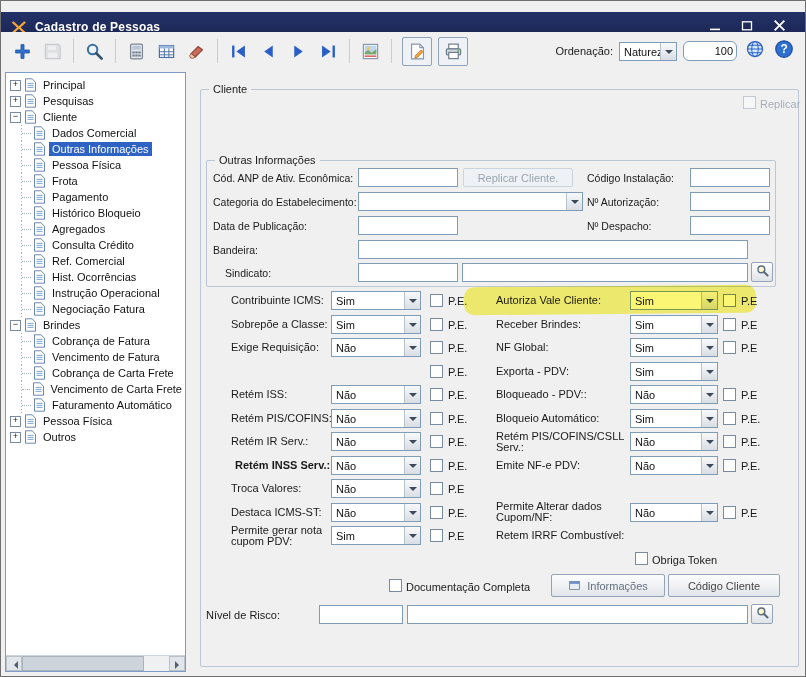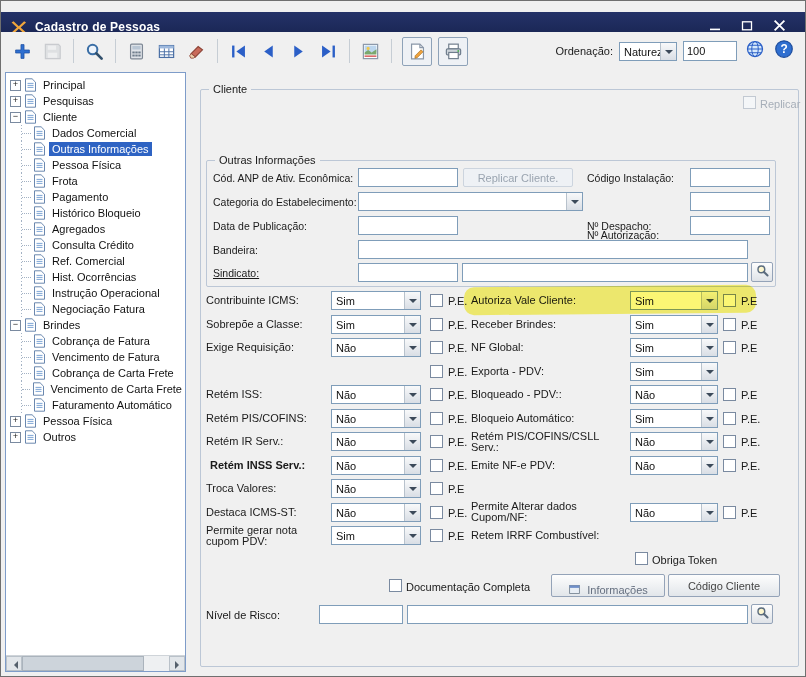--- a/index.html
+++ b/index.html
@@ -71,21 +71,21 @@
   .sarrow { position:absolute; top:0; width:16px; height:15px; background:#e2e6ea; border:1px solid #b9c1c9; }
   .sarrow::after { content:""; position:absolute; top:4px; border:4px solid transparent; }
   .sarrow.left { left:0; } .sarrow.left::after { left:3px; border-right-color:#55606c; }
   .sarrow.right { right:0; } .sarrow.right::after { left:5px; border-left-color:#55606c; }
   .sthumb { position:absolute; left:16px; top:0; width:122px; height:15px; background:#cdd4db; border:1px solid #aab3bc; }
 
   
   .perows { position:absolute; left:205px; top:288px; width:575px; }
   .prow { position:relative; height:23.5px; }
   .plabel { position:absolute; top:0; height:100%; display:flex; align-items:center;
-            font-size:11px; line-height:11px; color:#1a1a1a; }
+            font-size:11px; line-height:11px; color:#1a1a1a;margin-left:25px; }
   .pe { position:absolute; top:6px; font-size:11px; color:#1a1a1a; white-space:nowrap; }
   .hl { position:absolute; background:rgba(248,238,2,.55); mix-blend-mode:multiply;
         border-radius:10px; transform:rotate(-.5deg); pointer-events:none; z-index:5; }
 </style>
 </head>
 <body>
 
 <div class="window">
 
   <div class="titlebar">
@@ -236,21 +236,21 @@
             </svg>
           </span>
         </div>
       </div>
     <div class="ordgroup">
       <span class="olabel">Ordenação:</span>
       <div class="combo" style="position:relative;width:58px;">
         <span class="val">Natureza</span>
         <span class="btn"></span>
       </div>
-      <div class="input" style="position:relative;width:54px;height:20px;text-align:left;line-height:18px;">100</div>
+      <div class="input" style="position:relative;width:54px;height:20px;text-align:right;line-height:18px;border-radius:6px;">100</div>
       <span class="smallicon">
           <span><svg viewBox="0 0 16 16">
               <circle cx="8" cy="8" r="6" fill="#d6e9fb" stroke="#2b5fc7"></circle>
               <ellipse cx="8" cy="8" rx="2.6" ry="6" fill="none" stroke="#2b5fc7" stroke-width=".8"></ellipse>
               <path d="M2 8h12M2.8 5h10.4M2.8 11h10.4" stroke="#2b5fc7" stroke-width=".8"></path>
             </svg></span>
         </span>
       <span class="smallicon">
           <span><svg viewBox="0 0 16 16">
               <circle cx="8" cy="8" r="6.6" fill="#2f6fd0" stroke="#1d4d9e"></circle>
@@ -515,32 +515,32 @@
   <div class="pbtn ghost" style="left:462px;top:167px;width:110px;height:19px;">
       <span>Replicar Cliente.</span>
     </div>
   <span class="lbl glabel" style="left:586px;top:171px;">Código Instalação:</span>
   <div class="input" style="left:689px;top:167px;width:80px;"></div>
 
   <span class="lbl glabel" style="left:212px;top:195px;">Categoria do Estabelecimento:</span>
   <div class="combo" style="left:357px;top:191px;width:225px;">
       <span class="btn"></span>
     </div>
-  <span class="lbl glabel" style="left:586px;top:195px;margin-top:33px;">Nº Autorização:</span>
+  <span class="lbl glabel" style="left:586px;top:195px;">Nº Autorização:</span>
   <div class="input" style="left:689px;top:191px;width:80px;"></div>
 
   <span class="lbl glabel" style="left:212px;top:219px;">Data de Publicação:</span>
   <div class="input" style="left:357px;top:215px;width:100px;"></div>
   <span class="lbl glabel" style="left:586px;top:219px;">Nº Despacho:</span>
   <div class="input" style="left:689px;top:215px;width:80px;"></div>
 
   <span class="lbl glabel" style="left:212px;top:243px;">Bandeira:</span>
   <div class="input" style="left:357px;top:239px;width:390px;"></div>
 
-  <span class="lbl glabel" style="left:212px;top:266px;text-decoration:underline;">Sindicato:</span>
+  <span class="lbl glabel" style="left:224px;top:266px;">Sindicato:</span>
   <div class="input" style="left:357px;top:262px;width:100px;"></div>
   <div class="input" style="left:461px;top:262px;width:286px;"></div>
   <div class="lkp" style="left:750px;top:261px;">
       <span><svg viewBox="0 0 16 16">
           <circle cx="6.8" cy="6.8" r="3.6" fill="#fdf6cf" stroke="#5a6b7d" stroke-width="1.5"></circle>
           <line x1="9.6" y1="9.6" x2="13.4" y2="13.4" stroke="#5a6b7d" stroke-width="2.1" stroke-linecap="round"></line>
         </svg></span>
     </div>
 
   <div class="perows">
@@ -702,21 +702,21 @@
         <div class="plabel" style="left: 265px; width: 158px;">Retem IRRF Combustível:</div>
       </div>
     </div>
 
   <span class="cb" style="left:634px;top:551px;"></span>
   <span class="lbl" style="left:651px;top:553px;">Obriga Token</span>
 
   <span class="cb" style="left:388px;top:578px;"></span>
   <span class="lbl" style="left:405px;top:580px;">Documentação Completa</span>
 
-  <div class="pbtn" style="left:550px;top:573px;width:114px;height:23px;color:#667080;align-items:flex-end;">
+  <div class="pbtn" style="left:550px;top:573px;width:114px;height:23px;color:#667080;">
     <span style="display:flex;">
         <svg viewBox="0 0 16 16" width="13" height="13">
           <rect x="2" y="3" width="12" height="10" fill="#e8eef5" stroke="#6f7d8c"></rect>
           <rect x="2" y="3" width="12" height="3" fill="#6f8fc9"></rect>
         </svg>
       </span>
     <span>Informações</span>
   </div>
   <div class="pbtn" style="left:667px;top:573px;width:112px;height:23px;">
       <span>Código Cliente</span>

